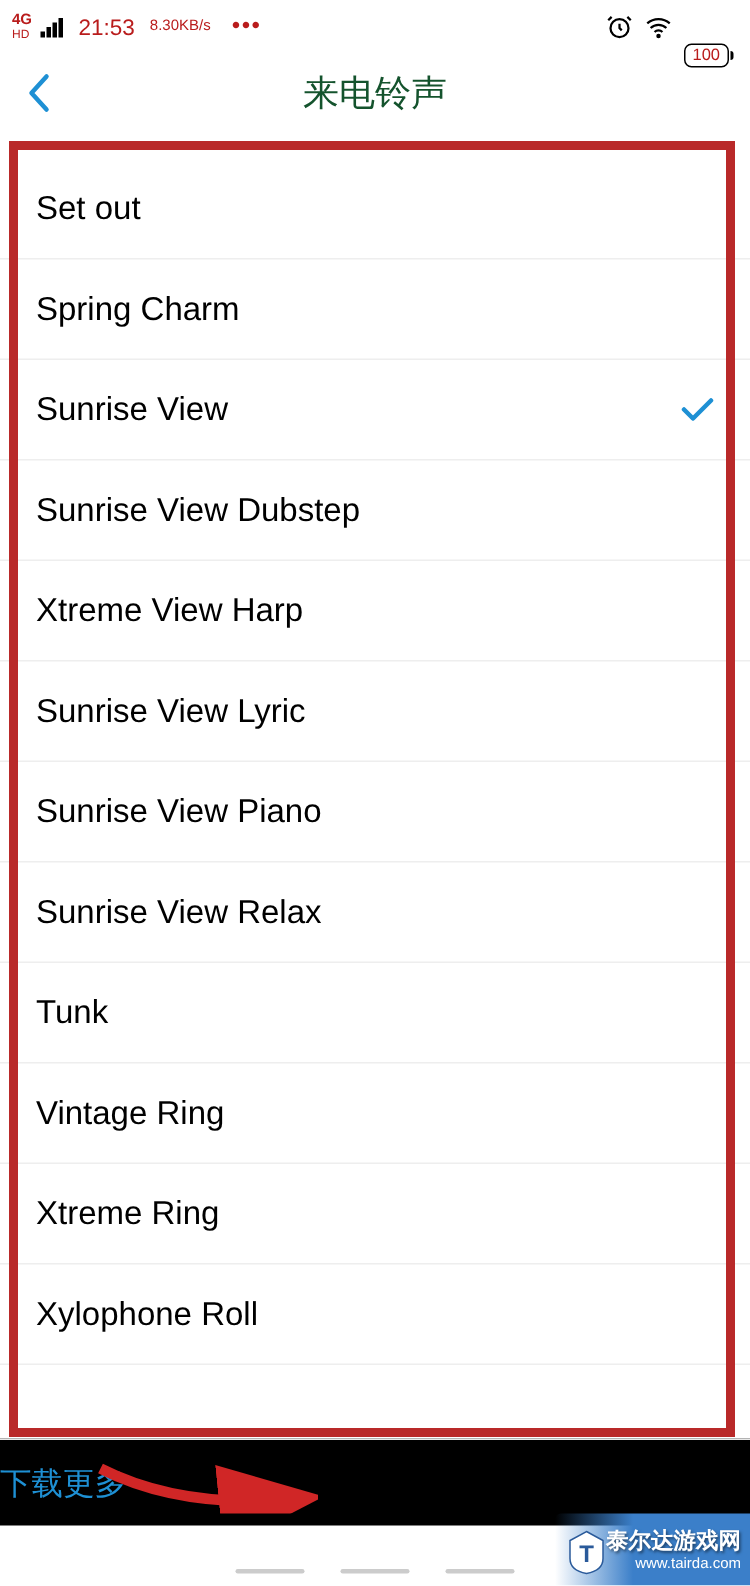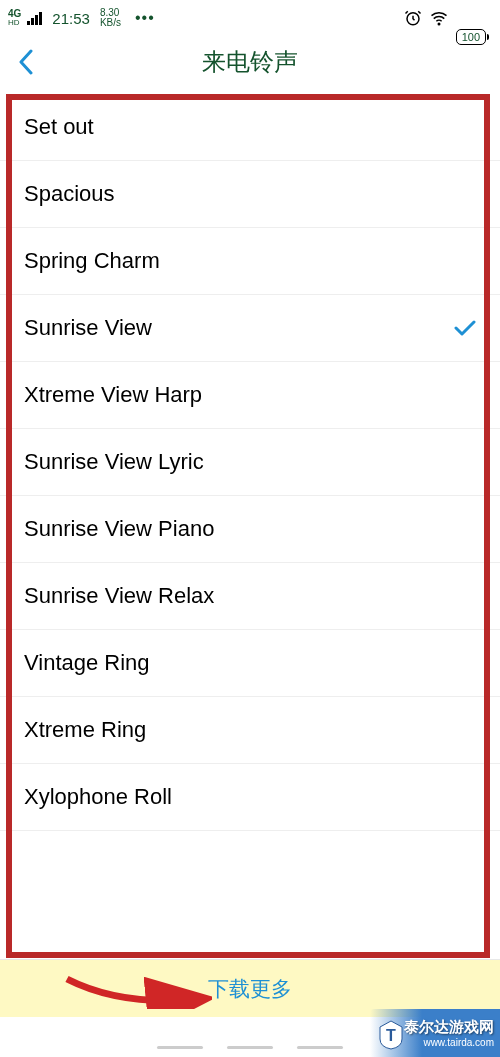--- a/index.html
+++ b/index.html
@@ -15,21 +15,21 @@
       position: relative;
       overflow: hidden;
     }
     .status-bar {
       display: flex;
       justify-content: space-between;
       align-items: center;
       padding: 4px 14px 2px 8px;
       height: 34px;
       font-size: 14px;
-      color: #14532d;
+      color: #b91c1c;
     }
     .status-left {
       display: flex;
       align-items: center;
       gap: 4px;
     }
     .signal-4g {
       font-size: 10px;
       font-weight: bold;
       line-height: 10px;
@@ -56,21 +56,20 @@
     .time {
       font-size: 15px;
       font-weight: 400;
       margin-left: 6px;
     }
     .net-speed {
       font-size: 10px;
       line-height: 10px;
       margin-left: 6px;
       display: flex;
-      flex-direction: column;
     }
     .dots {
       margin-left: 10px;
       font-size: 16px;
       letter-spacing: 1px;
     }
     .status-right {
       display: flex;
       align-items: center;
       gap: 8px;
@@ -122,21 +121,21 @@
       position: absolute;
       top: 94px;
       left: 6px;
       right: 10px;
       height: 864px;
       border: 6px solid #b92929;
       pointer-events: none;
       z-index: 5;
     }
     .ringtone-list {
-      margin-top: 4px;
+      margin-top: 16px;
     }
     .ringtone-item {
       display: flex;
       align-items: center;
       justify-content: space-between;
       padding: 0 24px;
       height: 67px;
       border-bottom: 1px solid #eeeeee;
       cursor: pointer;
     }
@@ -149,25 +148,25 @@
       width: 22px;
       height: 16px;
       flex-shrink: 0;
     }
     .bottom-bar {
       position: absolute;
       bottom: 40px;
       left: 0;
       right: 0;
       height: 58px;
-      background: #fef9c3;
-      display: flex;
-      align-items: center;
-      justify-content: center;
+      background: #000000;
+      display: flex;
+      align-items: center;
       border-top: 1px solid #e8e8e8;
+      text-decoration: underline;
     }
     .download-more {
       color: #1e90d4;
       font-size: 21px;
       text-align: center;
       cursor: pointer;
     }
     .red-arrow {
       position: absolute;
       bottom: 48px;
@@ -265,42 +264,45 @@
     <path d="M13 2L3 13l10 11"></path>
   </svg>
   <div class="page-title">来电铃声</div>
 </div>
 
 <div class="ringtone-list" id="ringtone-list">
     <div class="ringtone-item">
       <span class="ringtone-label">Set out</span>
     </div>
     <div class="ringtone-item">
-      <span class="ringtone-label">Spacious</span>
-    </div>
-    <div class="ringtone-item">
       <span class="ringtone-label">Spring Charm</span>
     </div>
     <div class="ringtone-item">
       <span class="ringtone-label">Sunrise View</span>
       <svg class="check-icon" viewBox="0 0 22 16">
         <path d="M2 8 L8 14 L20 2" fill="none" stroke="#1e90d4" stroke-width="3" stroke-linecap="round" stroke-linejoin="round"></path>
       </svg>
     </div>
     <div class="ringtone-item">
+      <span class="ringtone-label">Sunrise View Dubstep</span>
+    </div>
+    <div class="ringtone-item">
       <span class="ringtone-label">Xtreme View Harp</span>
     </div>
     <div class="ringtone-item">
       <span class="ringtone-label">Sunrise View Lyric</span>
     </div>
     <div class="ringtone-item">
       <span class="ringtone-label">Sunrise View Piano</span>
     </div>
     <div class="ringtone-item">
       <span class="ringtone-label">Sunrise View Relax</span>
+    </div>
+    <div class="ringtone-item">
+      <span class="ringtone-label">Tunk</span>
     </div>
     <div class="ringtone-item">
       <span class="ringtone-label">Vintage Ring</span>
     </div>
     <div class="ringtone-item">
       <span class="ringtone-label">Xtreme Ring</span>
     </div>
     <div class="ringtone-item">
       <span class="ringtone-label">Xylophone Roll</span>
     </div>

